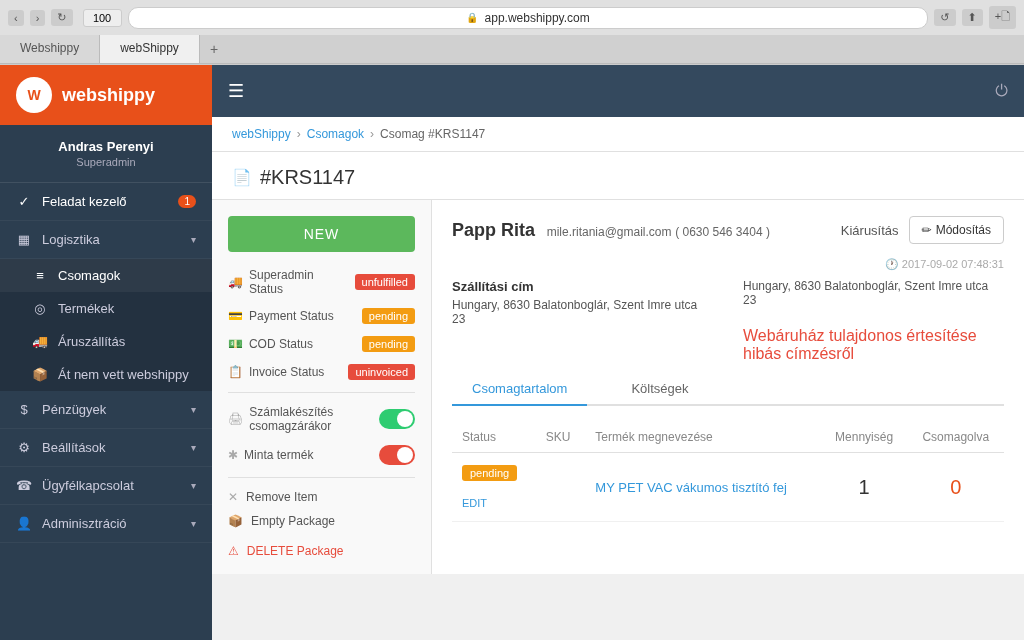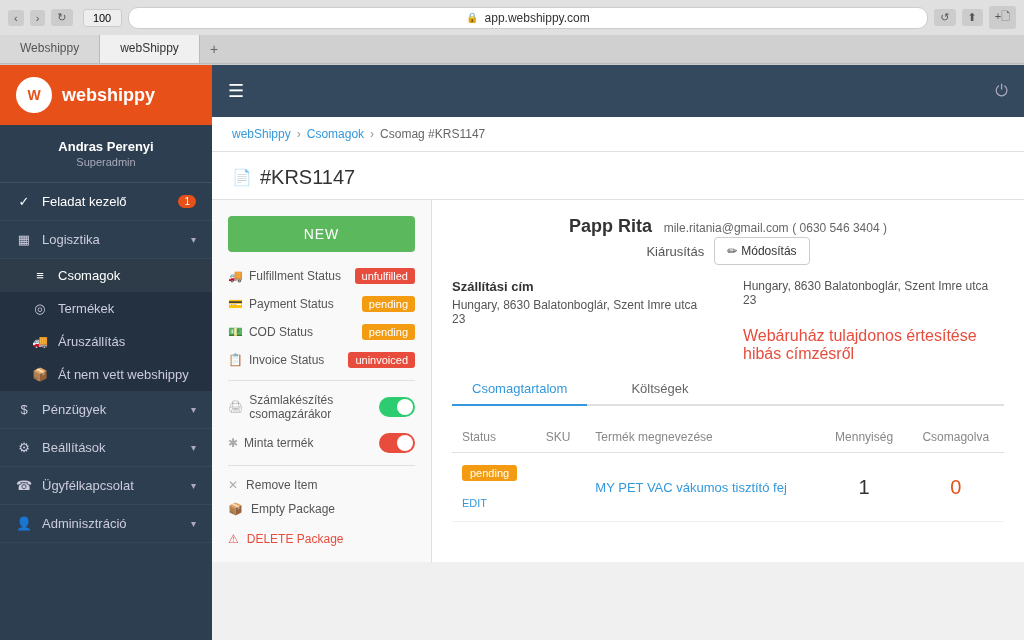--- a/index.html
+++ b/index.html
@@ -74,21 +74,21 @@
     .divider { border: none; border-top: 1px solid #e0e0e0; margin: 12px 0; }
 
     .action-row { display: flex; align-items: center; margin-bottom: 10px; gap: 8px; cursor: pointer; color: #555; font-size: 12px; }
     .action-icon { color: #aaa; font-size: 12px; }
 
     .delete-row { display: flex; align-items: center; gap: 8px; cursor: pointer; color: #e74c3c; font-size: 12px; margin-top: 16px; }
     .delete-icon { color: #e74c3c; font-size: 12px; }
 
     
     .right-panel { flex: 1; padding: 16px 20px; overflow-y: auto; background: white; }
-    .customer-header { display: flex; align-items: center; justify-content: space-between; margin-bottom: 14px; flex-direction: column; }
+    .customer-header { display: flex; align-items: center; justify-content: space-between; margin-bottom: 14px; }
     .customer-name { font-size: 18px; font-weight: 600; color: #333; }
     .customer-email { font-size: 12px; color: #666; margin-left: 8px; }
     .customer-phone { font-size: 12px; color: #666; }
     .kiarusitas-label { font-size: 13px; color: #555; }
     .modify-btn { background: white; border: 1px solid #ccc; border-radius: 4px; padding: 6px 12px; font-size: 12px; cursor: pointer; display: flex; align-items: center; gap: 4px; color: #333; }
 
     .address-section { display: flex; gap: 30px; margin-bottom: 10px; }
     .address-block { flex: 1; }
     .address-type { font-size: 13px; color: #333; margin-bottom: 4px; }
     .address-value { font-size: 12px; color: #555; }
@@ -223,21 +223,21 @@
       </div>
 
       <div class="two-col">
 
         <div class="left-panel">
           <button class="new-btn">NEW</button>
 
           
           <div class="status-row">
             <span class="status-icon">🚚</span>
-            <span class="status-label">Fulfillment Status</span>
+            <span class="status-label">Superadmin Status</span>
             <span class="badge-unfulfilled">unfulfilled</span>
           </div>
 
           
           <div class="status-row">
             <span class="status-icon">💳</span>
             <span class="status-label">Payment Status</span>
             <span class="badge-pending">pending</span>
           </div>
 
@@ -302,20 +302,26 @@
             </div>
             <div style="display:flex;align-items:center;gap:10px;">
               <span class="kiarusitas-label">Kiárusítás</span>
               <button class="modify-btn">
                 <span>✏</span>
                 <span>Módosítás</span>
               </button>
             </div>
           </div>
 
+          <div class="timestamp-section">
+            <span class="timestamp">
+              <span>🕐</span>
+              <span>2017-09-02 07:48:31</span>
+            </span>
+          </div>
 
           <div class="address-section">
             <div class="address-block">
               <div class="address-type">
                 <strong>Szállítási cím</strong>
               </div>
               <div class="address-value">Hungary, 8630 Balatonboglár, Szent Imre utca 23</div>
             </div>
             <div class="address-block">
               <div class="address-value">Hungary, 8630 Balatonboglár, Szent Imre utca 23</div>

